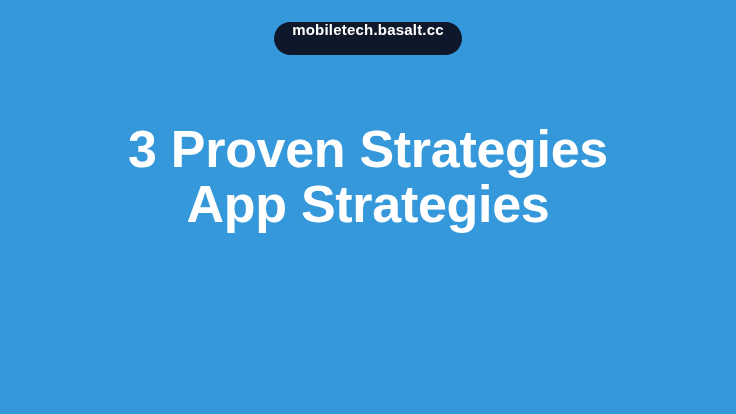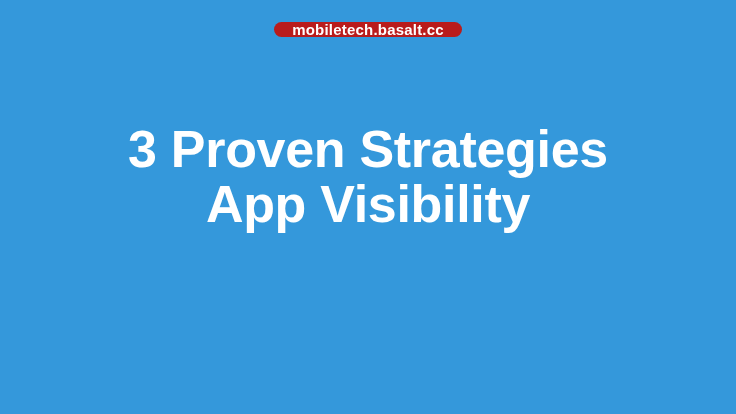--- a/index.html
+++ b/index.html
@@ -31,24 +31,24 @@
     width: 100%;
     display: flex;
     justify-content: center;
     align-items: flex-start;
   }
 
   .url-pill {
     display: inline-flex;
     align-items: flex-start;
     justify-content: center;
-    height: 15px;
+    height: 33px;
     padding: 0 18px;
     border-radius: 999px;
-    background: #b91c1c;
+    background: #0f172a;
     box-sizing: border-box;
   }
 
   .url-pill-text {
     color: #ffffff;
     font-size: 15px;
     font-weight: bold;
     letter-spacing: 0.2px;
     line-height: 1;
     white-space: nowrap;
@@ -79,16 +79,16 @@
 <div class="poster">
 
   <div class="url-pill-wrap">
     <div class="url-pill">
       <span class="url-pill-text">mobiletech.basalt.cc</span>
     </div>
   </div>
 
   <div class="headline">
     <span class="headline-line">3 Proven Strategies</span>
-    <span class="headline-line">App Visibility</span>
+    <span class="headline-line">App Strategies</span>
   </div>
 
 </div>
 
 </body></html>

